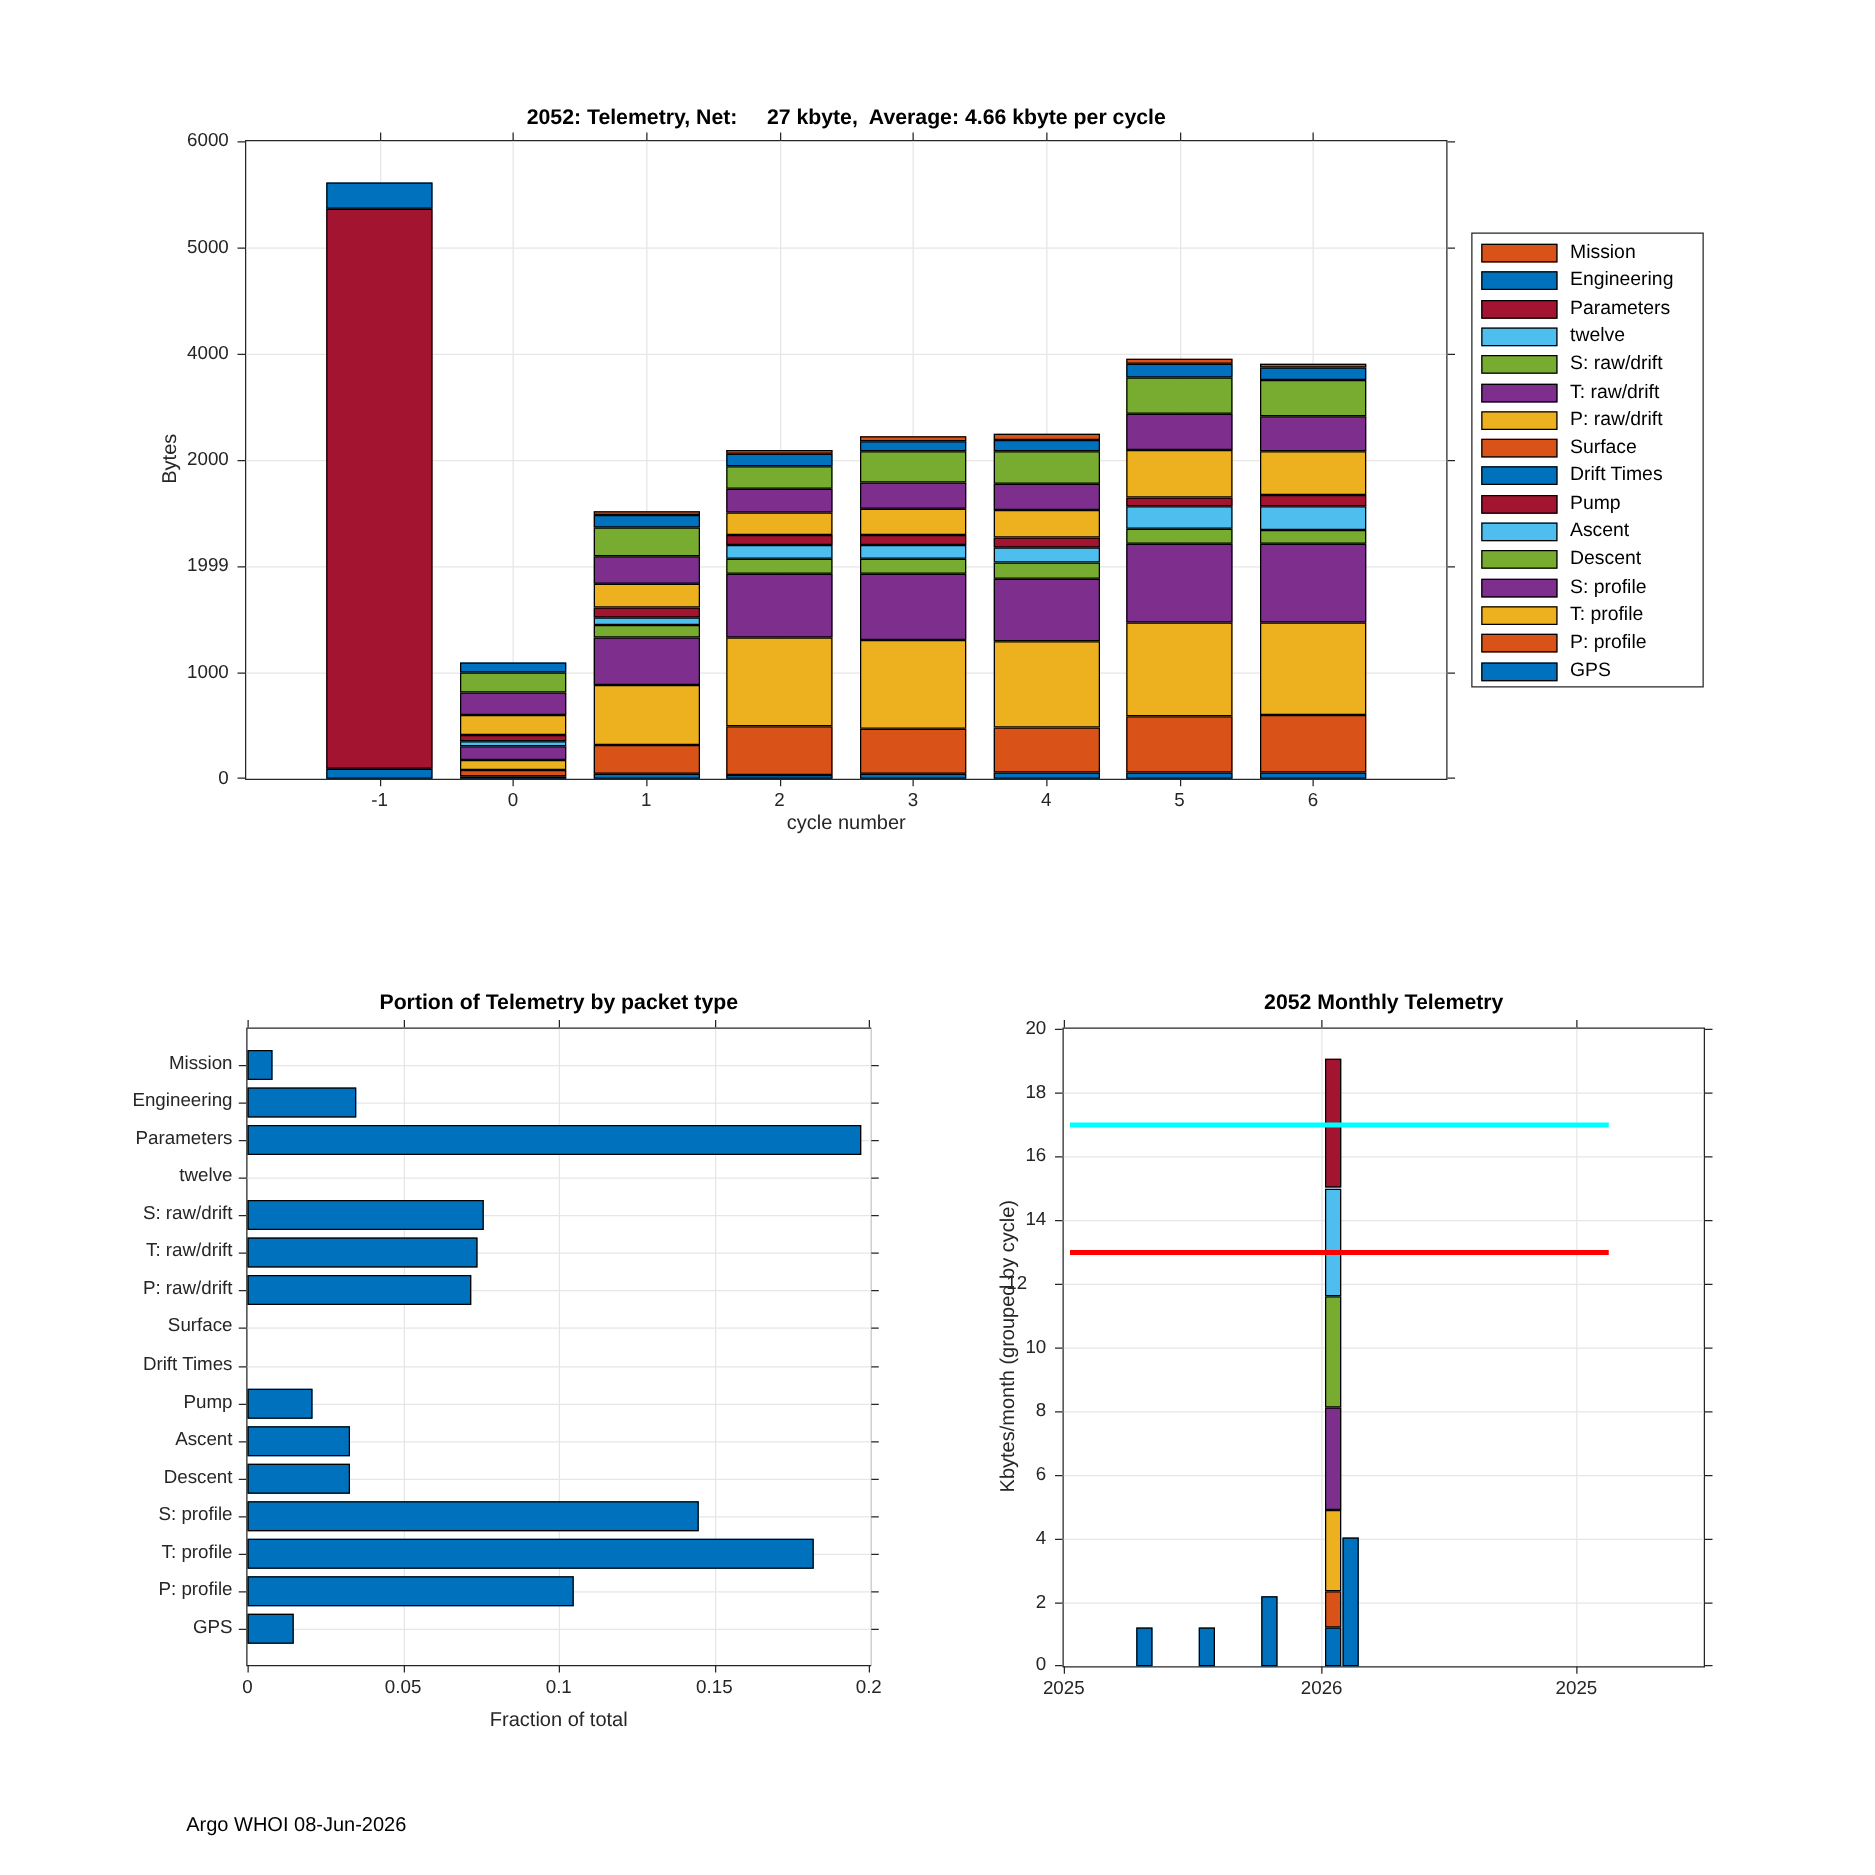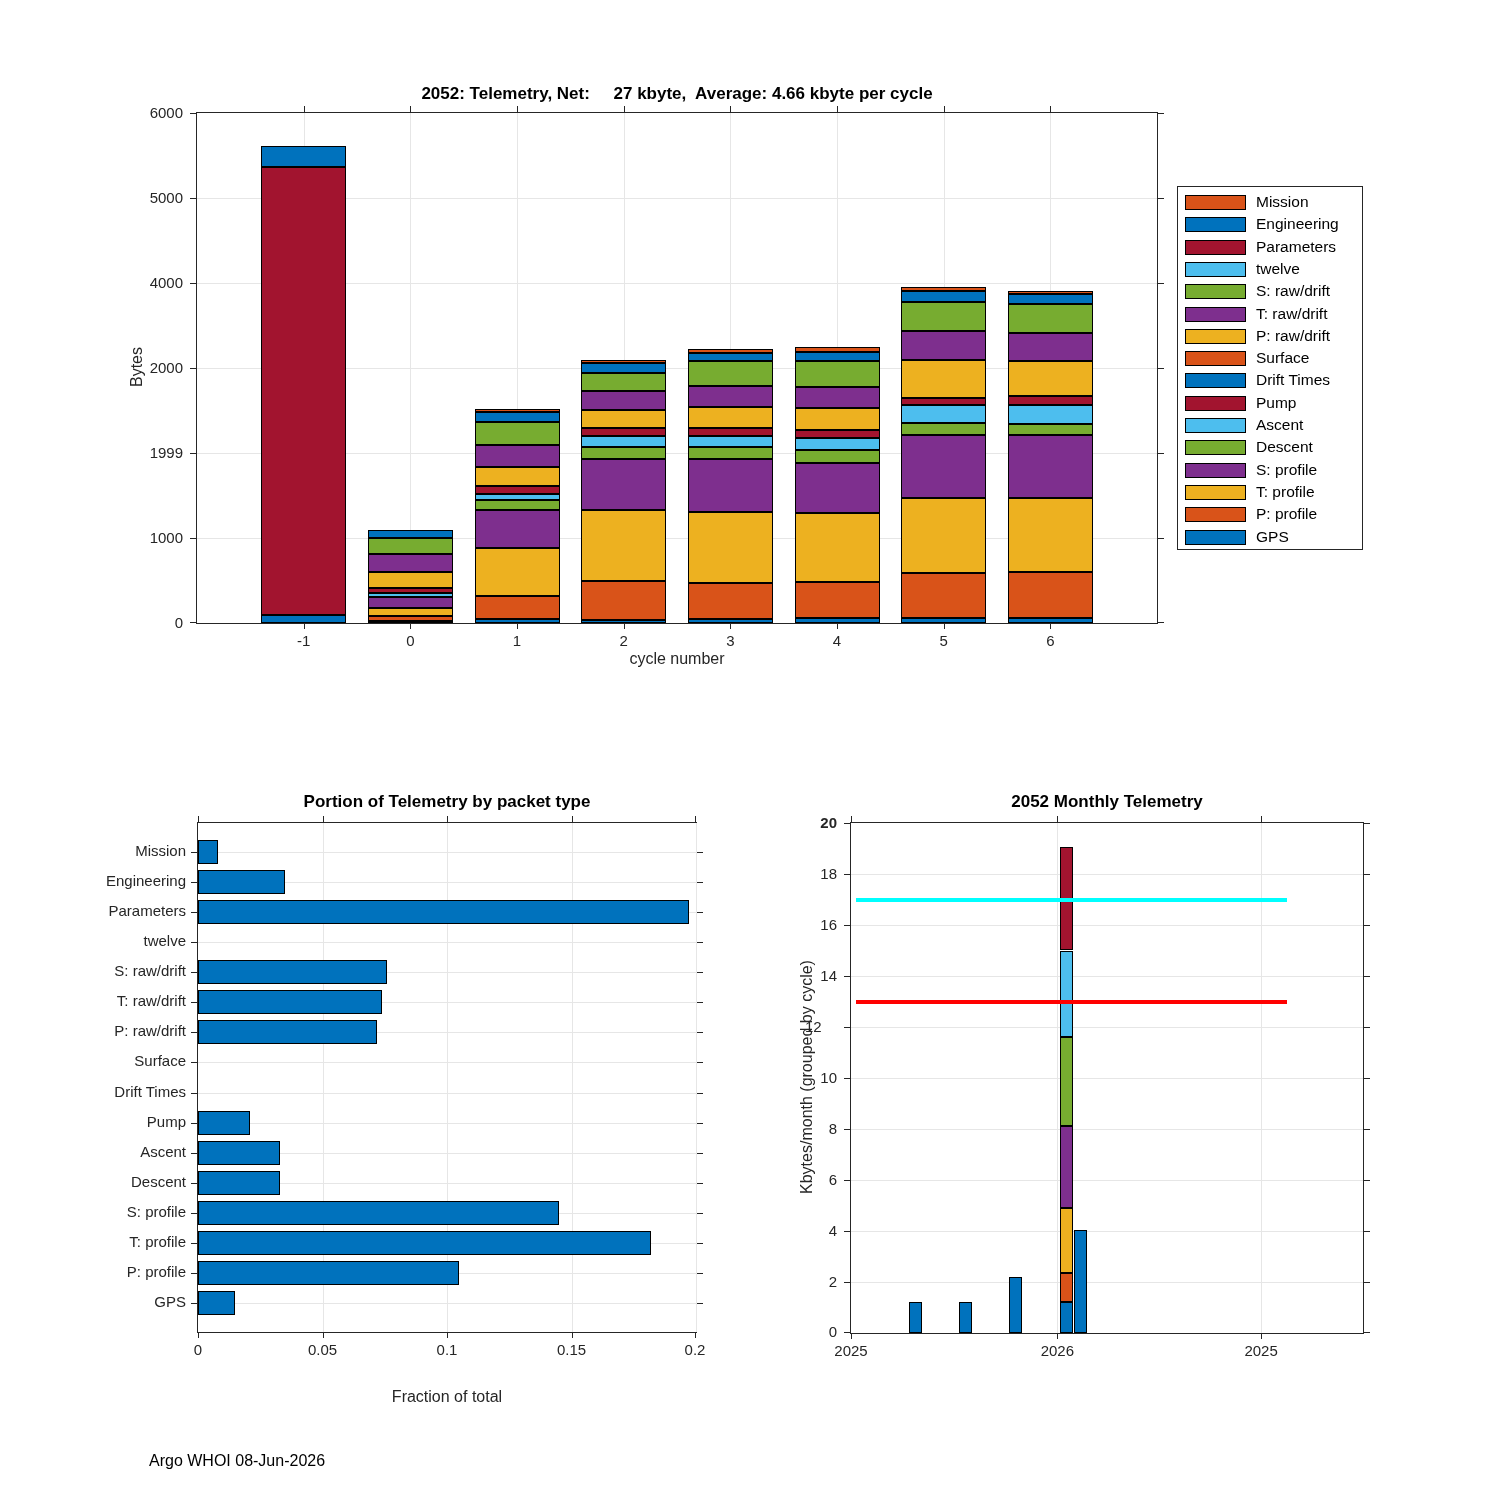--- a/index.html
+++ b/index.html
@@ -355,21 +355,21 @@
       <div class="seg" style="left: 0px; top: 197.4px; width: 179.28px; height: 24px; background: rgb(0, 114, 189);"></div>
       <div class="seg" style="left: 0px; top: 287.6px; width: 52.29px; height: 24px; background: rgb(0, 114, 189);"></div>
       <div class="seg" style="left: 0px; top: 317.667px; width: 82.17px; height: 24px; background: rgb(0, 114, 189);"></div>
       <div class="seg" style="left: 0px; top: 347.733px; width: 82.17px; height: 24px; background: rgb(0, 114, 189);"></div>
       <div class="seg" style="left: 0px; top: 377.8px; width: 361.05px; height: 24px; background: rgb(0, 114, 189);"></div>
       <div class="seg" style="left: 0px; top: 407.867px; width: 453.18px; height: 24px; background: rgb(0, 114, 189);"></div>
       <div class="seg" style="left: 0px; top: 437.933px; width: 261.45px; height: 24px; background: rgb(0, 114, 189);"></div>
       <div class="seg" style="left: 0px; top: 468px; width: 37.35px; height: 24px; background: rgb(0, 114, 189);"></div>
     </div>
 
-  <div class="axlabel" style="left:197px;top:1368px;width:500px;margin-top:20px;">Fraction of total</div>
+  <div class="axlabel" style="left:197px;top:1368px;width:500px;">Fraction of total</div>
 
   <div class="title" style="left:850px;top:792px;width:514px;">2052 Monthly Telemetry</div>
 
   <div class="axlabel rot" style="left:607px;top:1068px;width:400px;">Kbytes/month (grouped by cycle)</div>
 
   <div id="monthly-plot" class="plotbox" style="left:850px;top:822px;width:514px;height:512px;">
       <div class="gl" style="left: 0px; top: 459px; width: 512px; height: 1px;"></div>
       <div class="gl" style="left: 0px; top: 408px; width: 512px; height: 1px;"></div>
       <div class="gl" style="left: 0px; top: 357px; width: 512px; height: 1px;"></div>
       <div class="gl" style="left: 0px; top: 306px; width: 512px; height: 1px;"></div>
@@ -405,21 +405,21 @@
       <div class="tk" style="left: 513px; top: 153px; width: 6px; height: 1px;"></div>
       <div class="ticklab" style="left: -46px; top: 144px; width: 32px; text-align: right;">14</div>
       <div class="tk" style="left: -7px; top: 102px; width: 6px; height: 1px;"></div>
       <div class="tk" style="left: 513px; top: 102px; width: 6px; height: 1px;"></div>
       <div class="ticklab" style="left: -46px; top: 93px; width: 32px; text-align: right;">16</div>
       <div class="tk" style="left: -7px; top: 51px; width: 6px; height: 1px;"></div>
       <div class="tk" style="left: 513px; top: 51px; width: 6px; height: 1px;"></div>
       <div class="ticklab" style="left: -46px; top: 42px; width: 32px; text-align: right;">18</div>
       <div class="tk" style="left: -7px; top: 0px; width: 6px; height: 1px;"></div>
       <div class="tk" style="left: 513px; top: 0px; width: 6px; height: 1px;"></div>
-      <div class="ticklab" style="left: -46px; top: -9px; width: 32px; text-align: right; font-weight: bold;">20</div>
+      <div class="ticklab" style="left: -46px; top: -9px; width: 32px; text-align: right;">20</div>
       <div class="tk" style="left: 0px; top: 509px; width: 1px; height: 6px; transform: translateY(1px);"></div>
       <div class="tk" style="left: 0px; top: -7px; width: 1px; height: 6px;"></div>
       <div class="ticklab" style="left: -40px; top: 519px; width: 80px; text-align: center;">2025</div>
       <div class="tk" style="left: 206.336px; top: 509px; width: 1px; height: 6px; transform: translateY(1px);"></div>
       <div class="tk" style="left: 206.336px; top: -7px; width: 1px; height: 6px;"></div>
       <div class="ticklab" style="left: 166.336px; top: 519px; width: 80px; text-align: center;">2026</div>
       <div class="tk" style="left: 410.112px; top: 509px; width: 1px; height: 6px; transform: translateY(1px);"></div>
       <div class="tk" style="left: 410.112px; top: -7px; width: 1px; height: 6px;"></div>
       <div class="ticklab" style="left: 370.112px; top: 519px; width: 80px; text-align: center;">2025</div>
       <div class="abs" style="left: 0px; top: 0px;">

